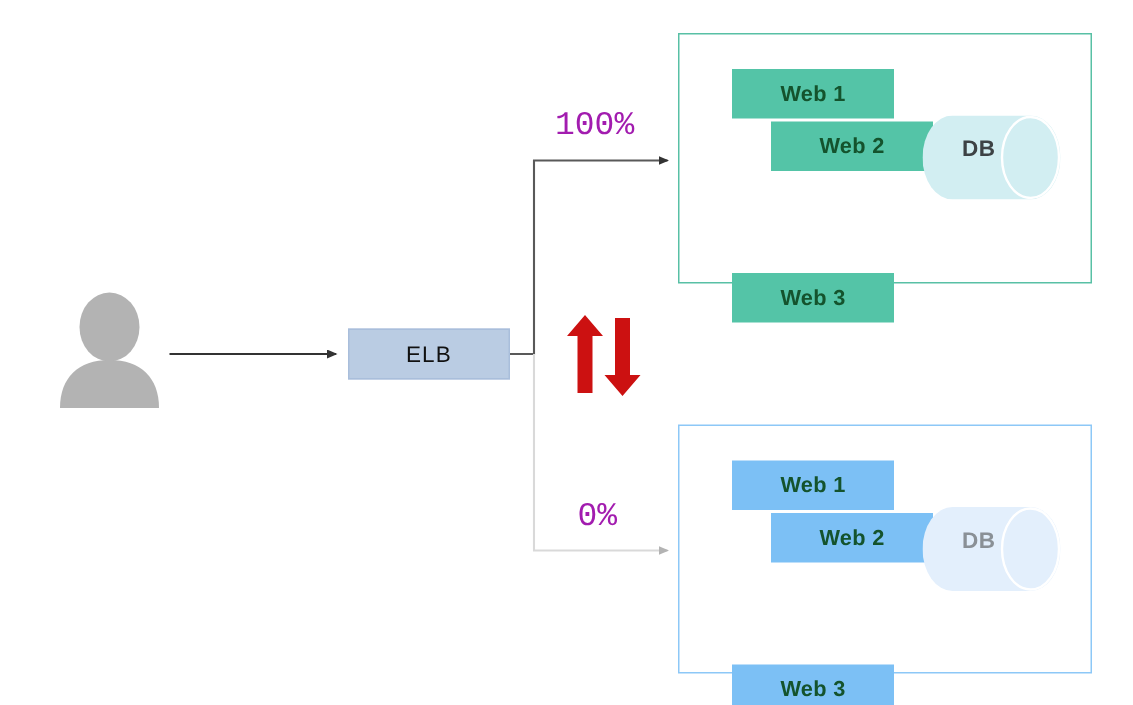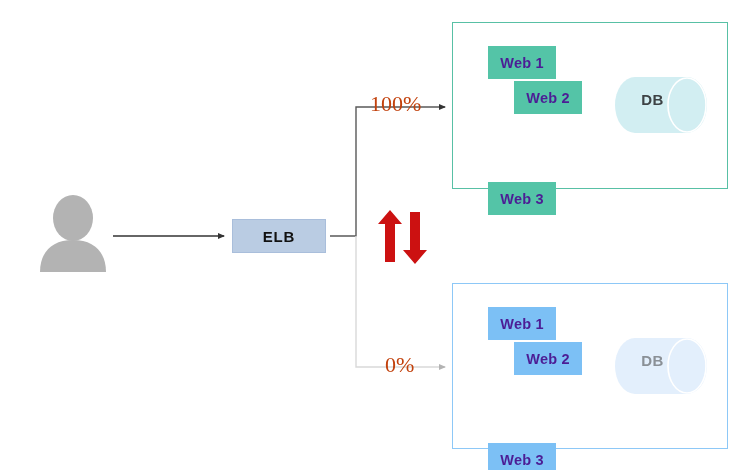--- a/index.html
+++ b/index.html
@@ -44,27 +44,27 @@
     top: 283px;
     width: 276px;
     height: 166px;
     border: 1.6px solid #8dc8f7;
   }
 
   
   .web-node {
     position: absolute;
     box-sizing: border-box;
-    width: 68px;
+    width: 108px;
     height: 33px;
     left: 35px;
     display: flex;
     align-items: center;
     justify-content: center;
-    color: #4c1d95;
+    color: #14532d;
     font-size: 14.5px;
     font-weight: bold;
     letter-spacing: 0.2px;
   }
   .web-green { background: #54c4a7; }
   .web-blue  { background: #7cc0f5; }
   .web-row-0 { top: 23px; }
   .web-row-1 { top: 58px; margin-left: 26px; }
   .web-row-2 { top: 117px; margin-top: 42px; }
 
@@ -90,42 +90,41 @@
     letter-spacing: 0.3px;
   }
   .db-label-green { color: #3d4245; }
   .db-label-blue  { color: #8a9096; }
 
   
   #elb-box {
     position: absolute;
     left: 232px;
     top: 219px;
-    width: 94px;
+    width: 108px;
     height: 34px;
     box-sizing: border-box;
     background: #bacce3;
     border: 1px solid #a9bedb;
     display: flex;
     align-items: center;
     justify-content: center;
     color: #111111;
     font-size: 15px;
-    font-weight: bold;
+    font-weight: normal;
     letter-spacing: 0.8px;
   }
 
   
   .pct-label {
     position: absolute;
-    color: #c2410c;
+    color: #a21caf;
     font-size: 22px;
-    font-family: Liberation Serif, serif;
+    font-family: Liberation Mono, monospace;
     white-space: nowrap;
-    margin-top: 20px;
   }
   #pct-top {
     left: 370px;
     top: 71px;
   }
   #pct-bottom {
     left: 385px;
     top: 332px;
   }
 

